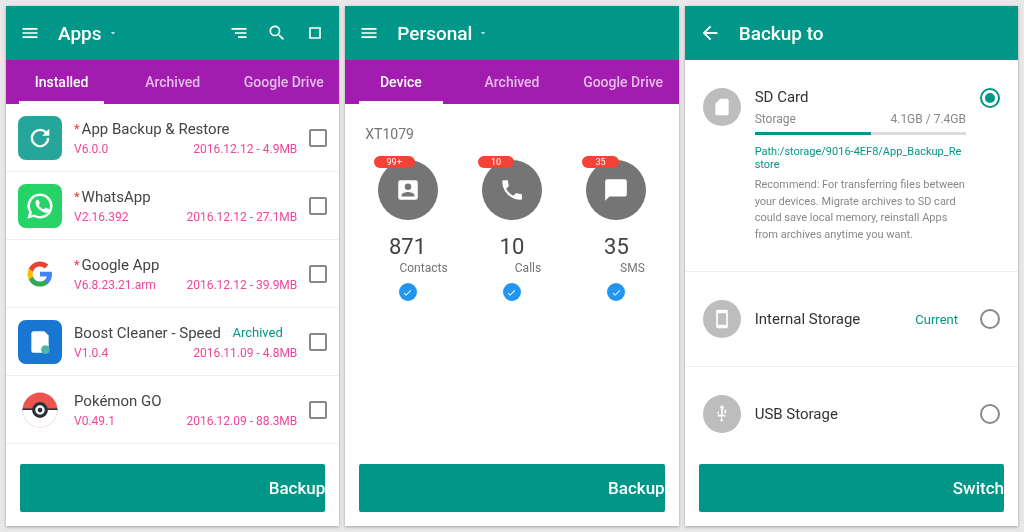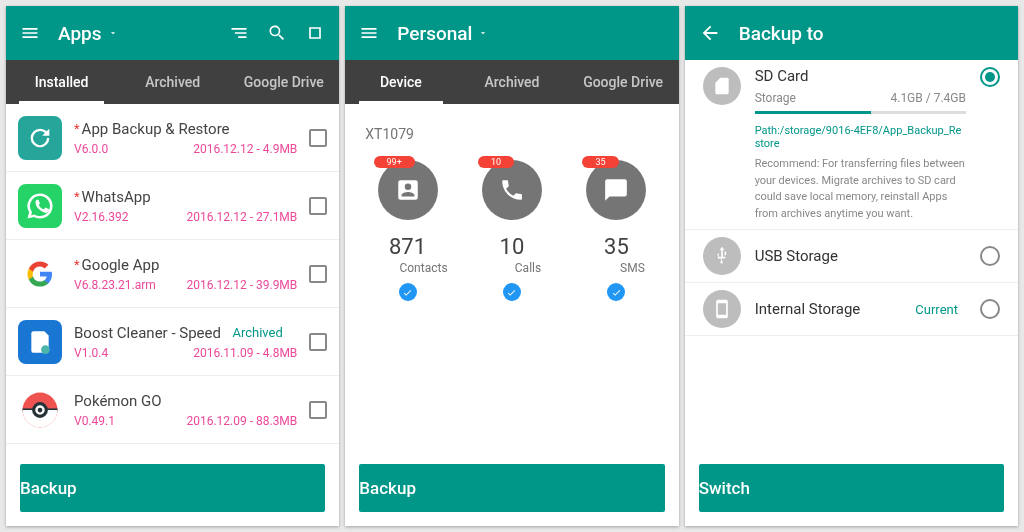--- a/index.html
+++ b/index.html
@@ -1,43 +1,43 @@
 <!DOCTYPE html>
 <html><head>
 <meta charset="utf-8">
 <style>
 * { margin:0; padding:0; box-sizing:border-box; font-family:Roboto,Arial,sans-serif; }
 body { background:#e8e8e8; padding:6px; display:flex; gap:6px; width:1024px; height:532px; overflow:hidden; }
 .screen { width:336px; height:520px; background:#fff; display:flex; flex-direction:column; box-shadow:0 1px 3px rgba(0,0,0,.3); position:relative; }
 .toolbar { background:#009688; height:54px; display:flex; align-items:center; padding:0 14px; gap:18px; color:#fff; }
 .toolbar .title { font-size:19px; font-weight:500; display:flex; align-items:center; gap:6px; }
 .toolbar .spacer { flex:1; }
-.tabs { background:#404040; display:flex; height:44px; }
+.tabs { background:#a21caf; display:flex; height:44px; }
 .tab { flex:1; display:flex; align-items:center; justify-content:center; color:rgba(255,255,255,.7); font-size:14px; font-weight:500; position:relative; cursor:pointer; }
 .tab.active { color:#fff; }
 .tab.active::after { content:""; position:absolute; bottom:0; left:12%; width:76%; height:3px; background:#fff; }
 .list { flex:1; overflow:hidden; background:#fff; }
 .app-row { display:flex; align-items:center; padding:10px 12px; border-bottom:1px solid #eee; gap:12px; height:68px; }
 .app-icon { width:44px; height:44px; border-radius:8px; display:flex; align-items:center; justify-content:center; flex-shrink:0; }
 .app-info { flex:1; min-width:0; }
 .app-name { font-size:15px; color:#444; display:flex; align-items:center; gap:2px; white-space:nowrap; overflow:hidden; }
 .star { color:#e53935; font-size:13px; }
 .app-sub { font-size:12px; color:#ec4899; display:flex; justify-content:space-between; margin-top:4px; }
 .archived-tag { color:#009688; font-size:13px; }
 .chk { width:18px; height:18px; border:2px solid #888; border-radius:2px; flex-shrink:0; }
-.btn-primary { margin:10px 14px 14px; background:#009688; color:#fff; text-align:left; padding:14px 0; font-size:17px; font-weight:500; border-radius:2px; cursor:pointer; }
+.btn-primary { margin:10px 14px 14px; background:#009688; color:#fff; text-align:right; padding:14px 0; font-size:17px; font-weight:500; border-radius:2px; cursor:pointer; }
 .device-name { padding:22px 20px 10px; color:#757575; font-size:14px; }
 .cat-row { display:flex; justify-content:space-around; padding:8px 10px 0; }
 .cat { display:flex; flex-direction:column; align-items:center; width:90px; }
 .cat-circle { width:60px; height:60px; border-radius:50%; background:#757575; display:flex; align-items:center; justify-content:center; position:relative; }
 .badge { position:absolute; top:-4px; left:-4px; background:#f44336; color:#fff; font-size:9px; border-radius:10px; padding:1px 13px; min-width:16px; text-align:center; }
 .cat-num { font-size:22px; color:#424242; margin-top:14px; }
 .cat-label { font-size:12px; color:#757575; margin-top:2px;margin-left:32px; }
 .cat-check { width:18px; height:18px; border-radius:50%; background:#2196f3; margin-top:8px; display:flex; align-items:center; justify-content:center; }
-.storage-row { display:flex; align-items:flex-start; padding:7px 18px; gap:14px; border-bottom:1px solid #eee; }
+.storage-row { display:flex; align-items:flex-start; padding:28px 18px; gap:14px; border-bottom:1px solid #eee; }
 .storage-row.compact { align-items:center; }
 .st-icon { width:38px; height:38px; border-radius:50%; background:#bdbdbd; display:flex; align-items:center; justify-content:center; flex-shrink:0; }
 .st-body { flex:1; min-width:0; }
 .st-title { font-size:15px; color:#333; }
 .st-sub { font-size:12px; color:#888; display:flex; justify-content:space-between; margin-top:6px; }
 .progress { height:3px; background:#ddd; margin-top:6px; position:relative; }
 .progress-fill { height:100%; background:#009688; width:55%; }
 .path { font-size:11px; color:#009688; margin-top:10px; word-break:break-all; }
 .rec { font-size:11px; color:#888; margin-top:6px; line-height:1.5; }
 .radio { width:20px; height:20px; border:2px solid #888; border-radius:50%; flex-shrink:0; display:flex; align-items:center; justify-content:center; }
@@ -287,35 +287,35 @@
             <div class="progress-fill" style="width:55%"></div>
           </div>
           <div class="path">Path:/storage/9016-4EF8/App_Backup_Restore</div>
           <div class="rec">Recommend: For transferring files between your devices. Migrate archives to SD card could save local memory, reinstall Apps from archives anytime you want.</div>
         </div>
         <div class="radio sel"></div>
       </div>
       <div class="storage-row compact">
         <div class="st-icon">
           <svg width="20" height="20" viewBox="0 0 24 24">
-            <path fill="#fff" d="M15 7v4h1v2h-3V5h2l-3-4-3 4h2v8H8v-2.1c.3-.2.5-.5.5-.9a1 1 0 10-2 0c0 .4.2.7.5.9V15h4v3.1c-.6.2-1 .8-1 1.4a1.5 1.5 0 103 0c0-.6-.4-1.2-1-1.4V15h4v-4h1V7h-2z"></path>
+            <path fill="#fff" d="M17 1H7a2 2 0 00-2 2v18a2 2 0 002 2h10a2 2 0 002-2V3a2 2 0 00-2-2zm0 18H7V5h10v14z"></path>
           </svg>
         </div>
         <div class="st-body">
-          <div class="st-title">USB Storage</div>
-        </div>
+          <div class="st-title">Internal Storage</div>
+        </div>
+        <span class="current-tag">Current</span>
         <div class="radio"></div>
       </div>
       <div class="storage-row compact">
         <div class="st-icon">
           <svg width="20" height="20" viewBox="0 0 24 24">
-            <path fill="#fff" d="M17 1H7a2 2 0 00-2 2v18a2 2 0 002 2h10a2 2 0 002-2V3a2 2 0 00-2-2zm0 18H7V5h10v14z"></path>
+            <path fill="#fff" d="M15 7v4h1v2h-3V5h2l-3-4-3 4h2v8H8v-2.1c.3-.2.5-.5.5-.9a1 1 0 10-2 0c0 .4.2.7.5.9V15h4v3.1c-.6.2-1 .8-1 1.4a1.5 1.5 0 103 0c0-.6-.4-1.2-1-1.4V15h4v-4h1V7h-2z"></path>
           </svg>
         </div>
         <div class="st-body">
-          <div class="st-title">Internal Storage</div>
-        </div>
-        <span class="current-tag">Current</span>
+          <div class="st-title">USB Storage</div>
+        </div>
         <div class="radio"></div>
       </div>
     </div>
   <div class="btn-primary">Switch</div>
 </div>
 
 </body></html>

